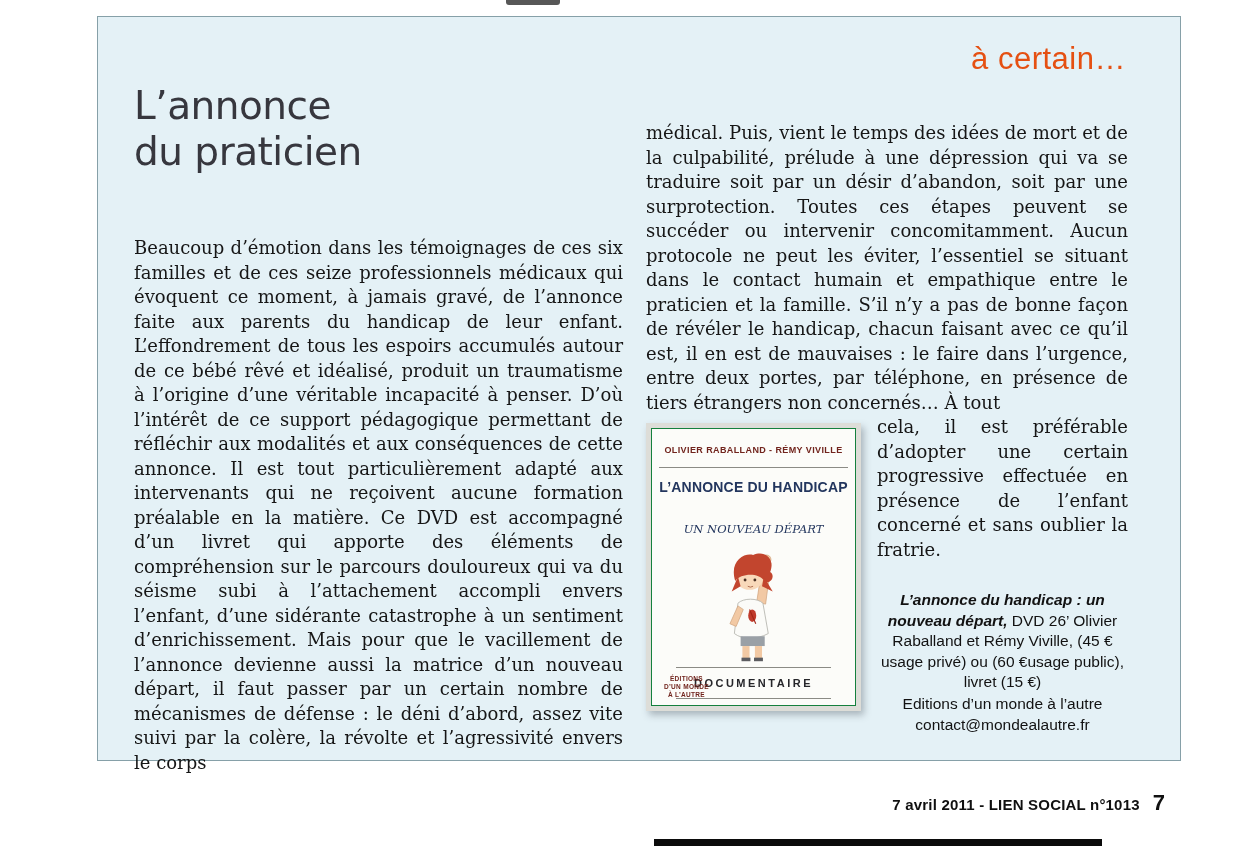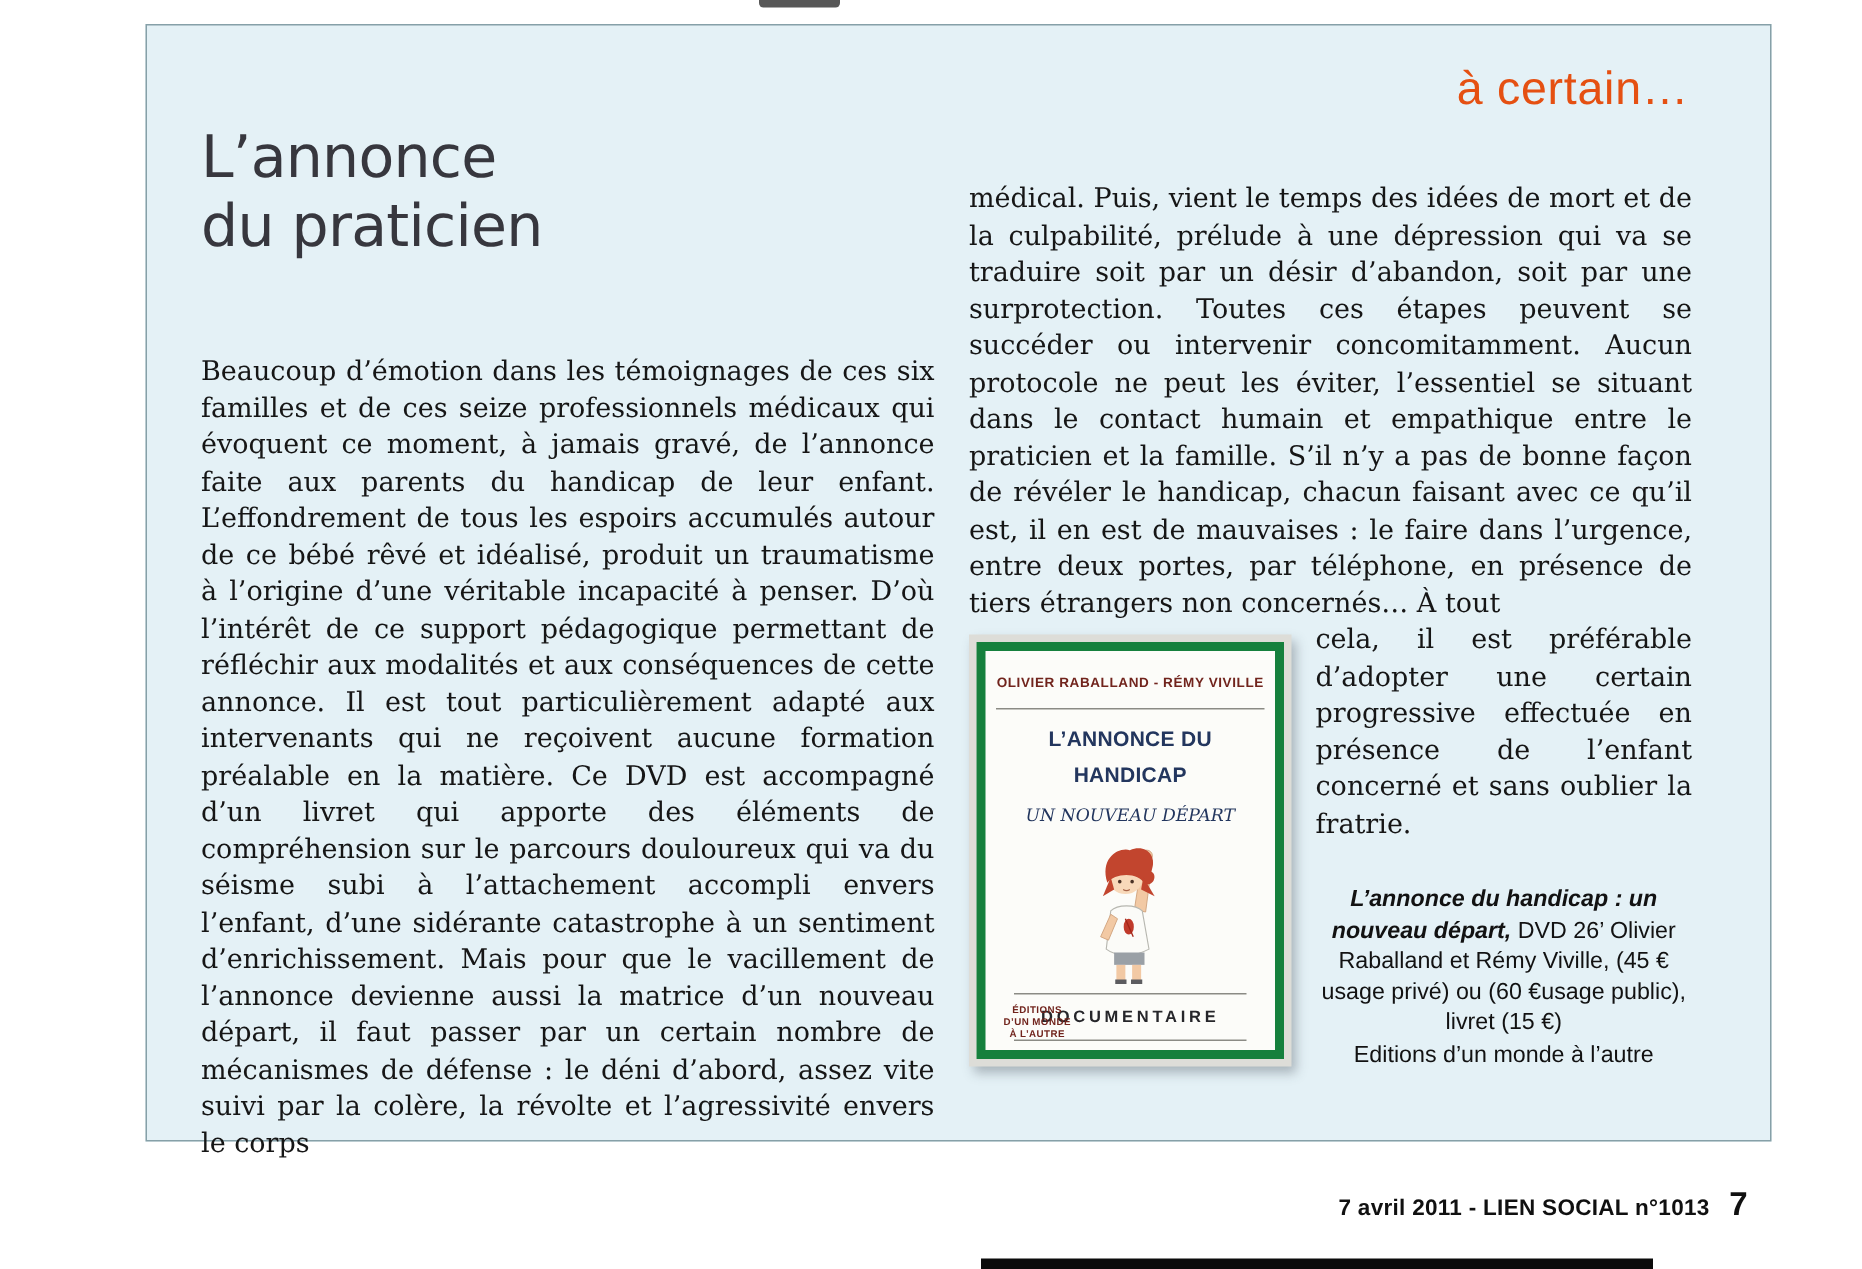--- a/index.html
+++ b/index.html
@@ -18,29 +18,29 @@
   .col{position:absolute;font-size:18px;line-height:24.5px;color:#161616;
        text-align:justify;}
   .col p{margin:0;}
   .col.left{left:36px;top:180px;width:489px;margin-top:39px;}
   .col.right{left:548px;top:104px;width:482px;}
   .wrap-area{margin-top:0;}
   .wrap-area::after{content:"";display:block;clear:both;}
   
   .dvd-frame{float:left;width:205px;margin:8px 16px 6px 0;padding:5px;
              background:#ddddd8;box-shadow:3px 4px 7px rgba(60,70,80,0.35);}
-  .dvd-cover{position:relative;height:278px;background:#fcfcf9;border:6px solid #15803d;
+  .dvd-cover{position:relative;height:278px;background:#fcfcf9;border:1px solid #15803d;
              box-sizing:border-box;display:flex;flex-direction:column;align-items:center;
              padding:9px 7px 6px;}
   .dvd-authors{font-family:"Liberation Sans",sans-serif;font-size:9px;font-weight:bold;
                color:#71241d;letter-spacing:0.4px;border-bottom:1px solid #8b8b85;
                padding-bottom:4px;width:100%;text-align:center;}
   .dvd-title{margin-top:7px;font-family:"Liberation Sans",sans-serif;font-size:14px;
              font-weight:bold;color:#23365e;letter-spacing:0.2px;text-align:center;}
-  .dvd-subtitle{margin-top:2px;font-family:"DejaVu Serif",serif;font-style:italic;
+  .dvd-subtitle{margin-top:18px;font-family:"DejaVu Serif",serif;font-style:italic;
                 font-size:11.5px;color:#23365e;text-align:center;}
   .dvd-art{margin-top:5px;}
   .dvd-genre{margin-top:4px;font-family:"Liberation Sans",sans-serif;font-size:11px;
              font-weight:bold;letter-spacing:2.5px;color:#26262a;
              border-top:1px solid #8b8b85;border-bottom:1px solid #8b8b85;
              padding:3px 18px;}
   .dvd-publisher{position:absolute;left:12px;bottom:6px;text-align:center;
                  font-family:"Liberation Sans",sans-serif;font-size:6.5px;line-height:1.25;
                  font-weight:bold;color:#71241d;letter-spacing:0.3px;}
   
@@ -124,20 +124,21 @@
               <div>D’UN MONDE</div>
               <div>À L’AUTRE</div>
             </div>
           </div>
         </div>
 
         <p class="p2">cela, il est préférable d’adopter une certain progressive effectuée en présence de l’enfant concerné et sans oublier la fratrie.</p>
 
         <p class="caption"><span class="cap-lead">L’annonce du handicap : un nouveau départ,</span><span class="cap-body"> DVD 26’ Olivier Raballand et Rémy Viville, (45 € usage privé) ou (60 €usage public), livret (15 €)</span></p>
         <p class="cap-line">Editions d’un monde à l’autre</p>
+        <p class="cap-line">contact@mondealautre.fr</p>
 
       </div>
     </div>
   </div>
 
   <div class="footer">
     <span class="issue">7 avril 2011 - LIEN SOCIAL n°1013</span>
     <span class="pagenum">7</span>
   </div>
 

